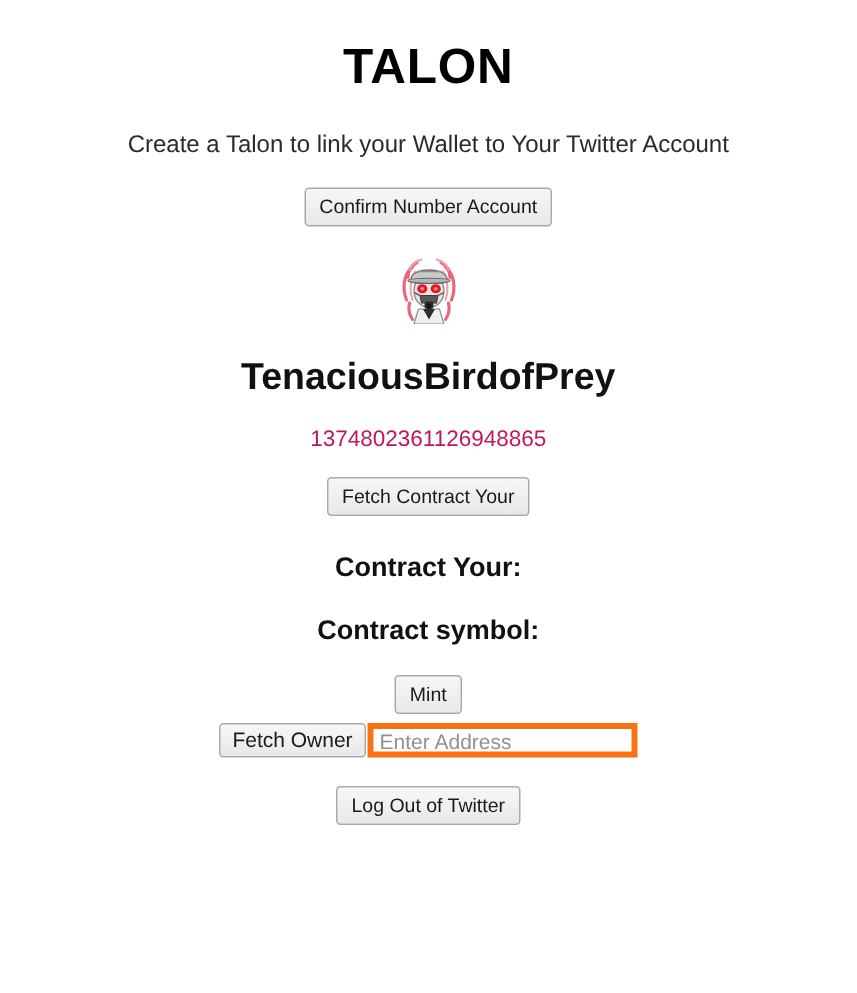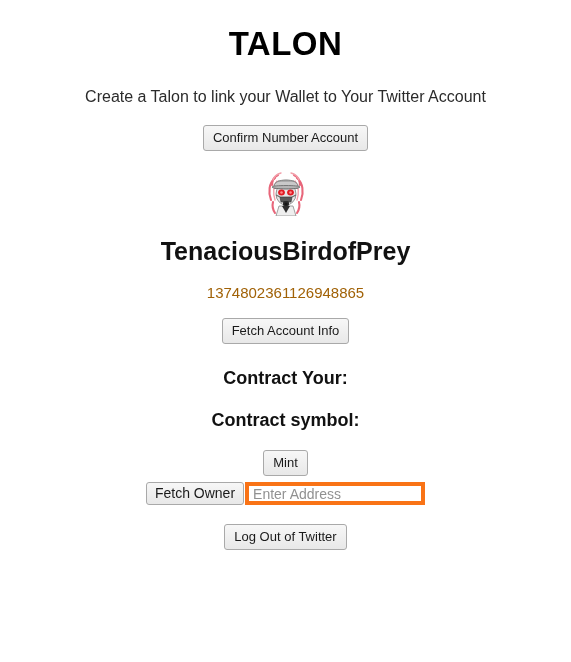--- a/index.html
+++ b/index.html
@@ -105,21 +105,21 @@
     color: #111111;
   }
 
   
   .account-number {
     margin: 0;
     padding-top: 18px;
     font-size: 15px;
     font-weight: normal;
     line-height: 18px;
-    color: #a16207;
+    color: #be185d;
   }
 
   .contract-name-heading { padding-top: 23px; }
   .contract-symbol-heading { padding-top: 20px; }
 
   
   .addr-input {
     display: inline-block;
     font-family: "Liberation Sans", sans-serif;
     font-size: 14px;
@@ -201,21 +201,21 @@
       </svg>
     </span>
   </div>
 
   <h2 class="username">TenaciousBirdofPrey</h2>
 
 
   <p class="account-number">1374802361126948865</p>
 
   <div class="fetch-contract-row">
-    <button class="btn">Fetch Account Info</button>
+    <button class="btn">Fetch Contract Your</button>
   </div>
 
   <h3 class="section-heading contract-name-heading">Contract Your:</h3>
 
   <h3 class="section-heading contract-symbol-heading">Contract symbol:</h3>
 
   <div class="mint-row">
     <button class="btn">Mint</button>
   </div>
 

